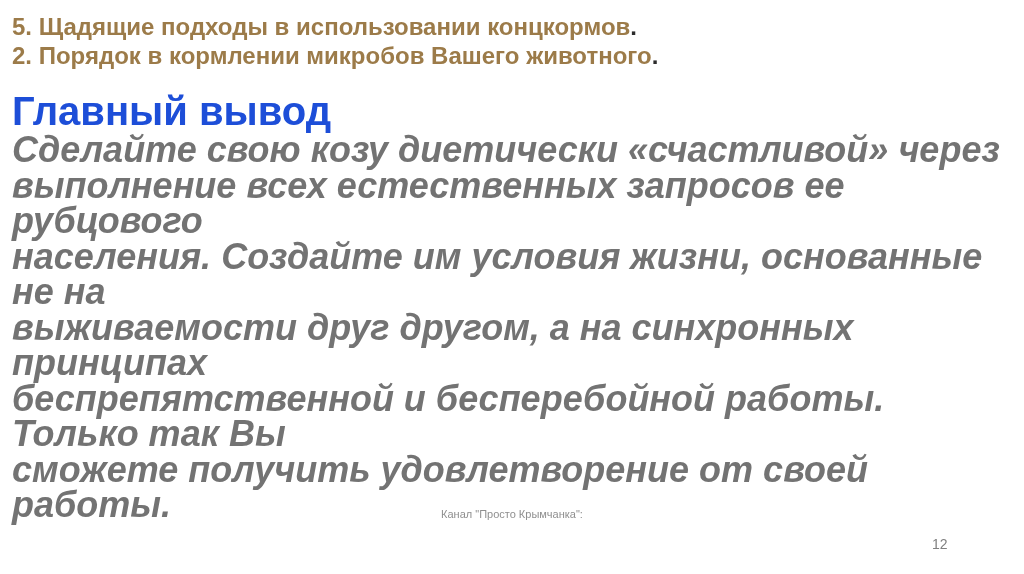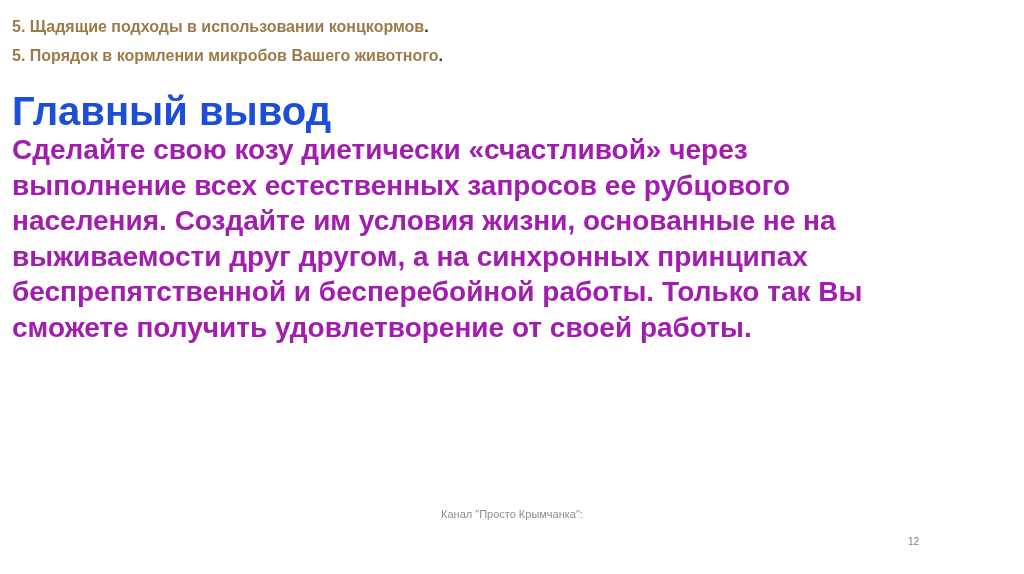--- a/index.html
+++ b/index.html
@@ -21,75 +21,76 @@
   }
   .content {
     position: absolute;
     left: 12px;
     top: 13px;
     width: 1002px;
   }
   .heading-brown {
     font-weight: bold;
     color: #9c7b49;
-    font-size: 16px;
+    font-size: 24px;
     line-height: 28.5px;
   }
   .heading-brown .dot {
     color: #2b2b2b;
   }
   .body-text {
     color: #2b2b2b;
     font-size: 24px;
     line-height: 28.5px;
     white-space: pre-line;
   }
   .conclusion-heading {
     color: #1d4ed8;
     font-weight: bold;
     font-size: 40px;
     line-height: 42px;
     margin-top: 20px;
   }
   .conclusion-text {
-    color: #a21caf;
+    color: #737373;
     font-weight: bold;
-    font-size: 28px;
+    font-size: 36px;
     line-height: 35.5px;
     white-space: pre-line;
+    font-style: italic;
   }
   .footer {
     position: absolute;
     left: 0;
     right: 0;
     top: 508px;
     text-align: center;
     color: #8f8f8f;
     font-size: 11px;
     line-height: 13.5px;
   }
   .page-number {
     position: absolute;
-    left: 908px;
+    left: 932px;
     top: 536px;
     color: #808080;
-    font-size: 10px;
+    font-size: 14px;
   }
 </style>
 </head>
 <body>
 
 <div class="slide">
 
   <div class="content">
 
     <div class="heading-brown"><span>5. Щадящие подходы в использовании концкормов</span><span class="dot">.</span></div>
 
 
-    <div class="heading-brown"><span>5. Порядок в кормлении микробов Вашего животного</span><span class="dot">.</span></div>
+    <div class="heading-brown"><span>2. Порядок в кормлении микробов Вашего животного</span><span class="dot">.</span></div>
 
 
     <div class="conclusion-heading">Главный вывод</div>
 
     <div class="conclusion-text">Сделайте свою козу диетически «счастливой» через
 выполнение всех естественных запросов ее рубцового
 населения. Создайте им условия жизни, основанные не на
 выживаемости друг другом, а на синхронных принципах
 беспрепятственной и бесперебойной работы. Только так Вы
 сможете получить удовлетворение от своей работы.</div>

